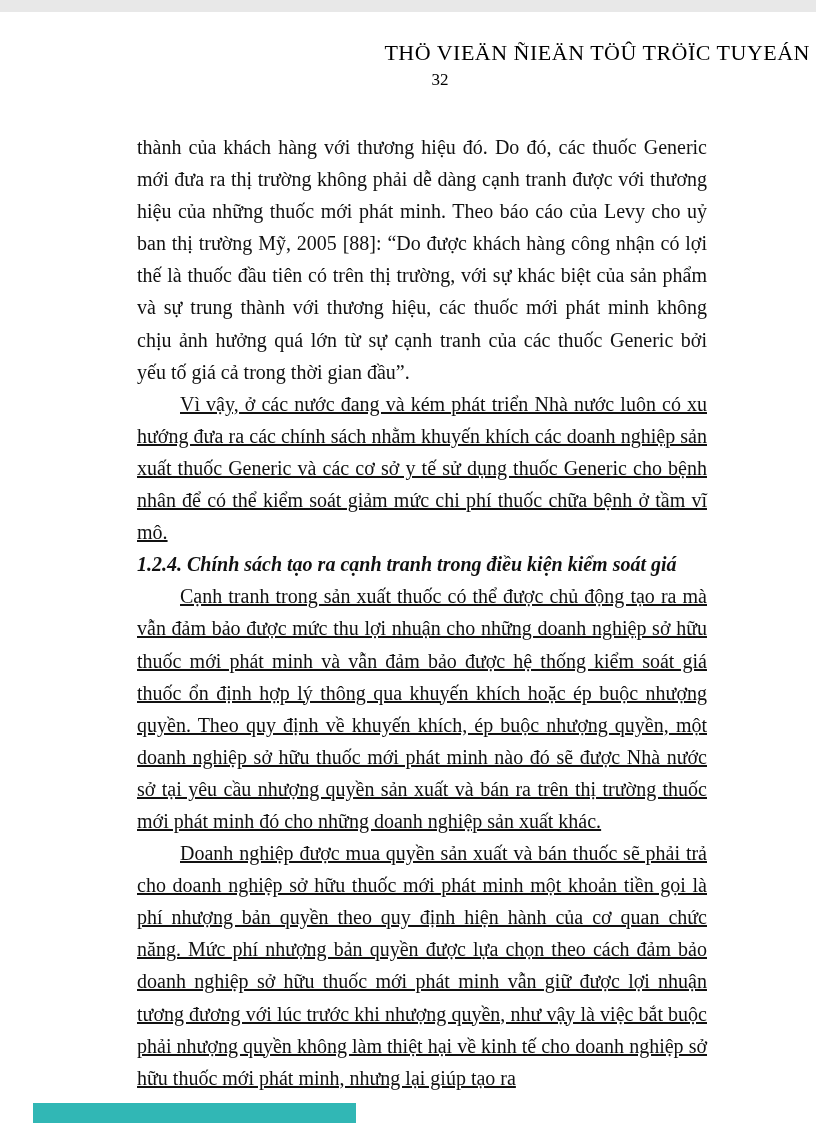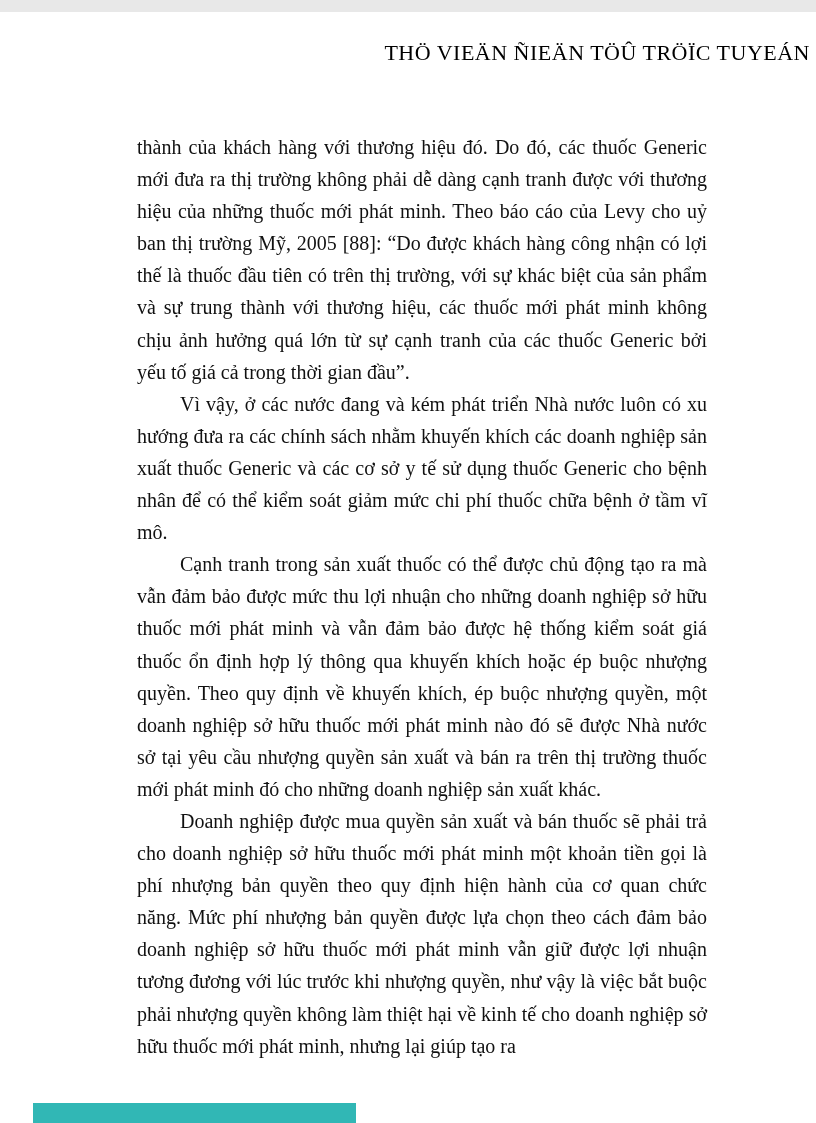--- a/index.html
+++ b/index.html
@@ -36,21 +36,21 @@
   .content {
     position: absolute;
     top: 119px;
     left: 137px;
     width: 570px;
     font-size: 20px;
     line-height: 32.1px;
     text-align: justify;
   }
   .content p { margin: 0; }
-  .content p.indent { text-indent: 43px; }
+  .content p.indent { text-indent: 43px; text-decoration: underline; }
   .content h3.heading {
     margin: 0;
     font-size: 20px;
     line-height: 32.1px;
     font-weight: bold;
     font-style: italic;
     text-align: left;
   }
   .footer-bar {
     position: absolute;
@@ -61,23 +61,25 @@
     background: #31b7b5;
   }
 </style>
 </head>
 <body>
 
 <div class="page">
 
   <div class="watermark">THÖ VIEÄN ÑIEÄN TÖÛ TRÖÏC TUYEÁN</div>
 
+  <div class="page-number">32</div>
 
   <div class="content">
     <p class="p">thành của khách hàng với thương hiệu đó. Do đó, các thuốc Generic mới đưa ra thị trường không phải dễ dàng cạnh tranh được với thương hiệu của những thuốc mới phát minh. Theo báo cáo của Levy cho uỷ ban thị trường Mỹ, 2005 [88]: “Do được khách hàng công nhận có lợi thế là thuốc đầu tiên có trên thị trường, với sự khác biệt của sản phẩm và sự trung thành với thương hiệu, các thuốc mới phát minh không chịu ảnh hưởng quá lớn từ sự cạnh tranh của các thuốc Generic bởi yếu tố giá cả trong thời gian đầu”.</p>
     <p class="p indent">Vì vậy, ở các nước đang và kém phát triển Nhà nước luôn có xu hướng đưa ra các chính sách nhằm khuyến khích các doanh nghiệp sản xuất thuốc Generic và các cơ sở y tế sử dụng thuốc Generic cho bệnh nhân để có thể kiểm soát giảm mức chi phí thuốc chữa bệnh ở tầm vĩ mô.</p>
+    <h3 class="heading">1.2.4. Chính sách tạo ra cạnh tranh trong điều kiện kiểm soát giá</h3>
     <p class="p indent">Cạnh tranh trong sản xuất thuốc có thể được chủ động tạo ra mà vẫn đảm bảo được mức thu lợi nhuận cho những doanh nghiệp sở hữu thuốc mới phát minh và vẫn đảm bảo được hệ thống kiểm soát giá thuốc ổn định hợp lý thông qua khuyến khích hoặc ép buộc nhượng quyền. Theo quy định về khuyến khích, ép buộc nhượng quyền, một doanh nghiệp sở hữu thuốc mới phát minh nào đó sẽ được Nhà nước sở tại yêu cầu nhượng quyền sản xuất và bán ra trên thị trường thuốc mới phát minh đó cho những doanh nghiệp sản xuất khác.</p>
     <p class="p indent">Doanh nghiệp được mua quyền sản xuất và bán thuốc sẽ phải trả cho doanh nghiệp sở hữu thuốc mới phát minh một khoản tiền gọi là phí nhượng bản quyền theo quy định hiện hành của cơ quan chức năng. Mức phí nhượng bản quyền được lựa chọn theo cách đảm bảo doanh nghiệp sở hữu thuốc mới phát minh vẫn giữ được lợi nhuận tương đương với lúc trước khi nhượng quyền, như vậy là việc bắt buộc phải nhượng quyền không làm thiệt hại về kinh tế cho doanh nghiệp sở hữu thuốc mới phát minh, nhưng lại giúp tạo ra</p>
   </div>
 
   <div class="footer-bar"></div>
 
 </div>
 
 </body></html>

